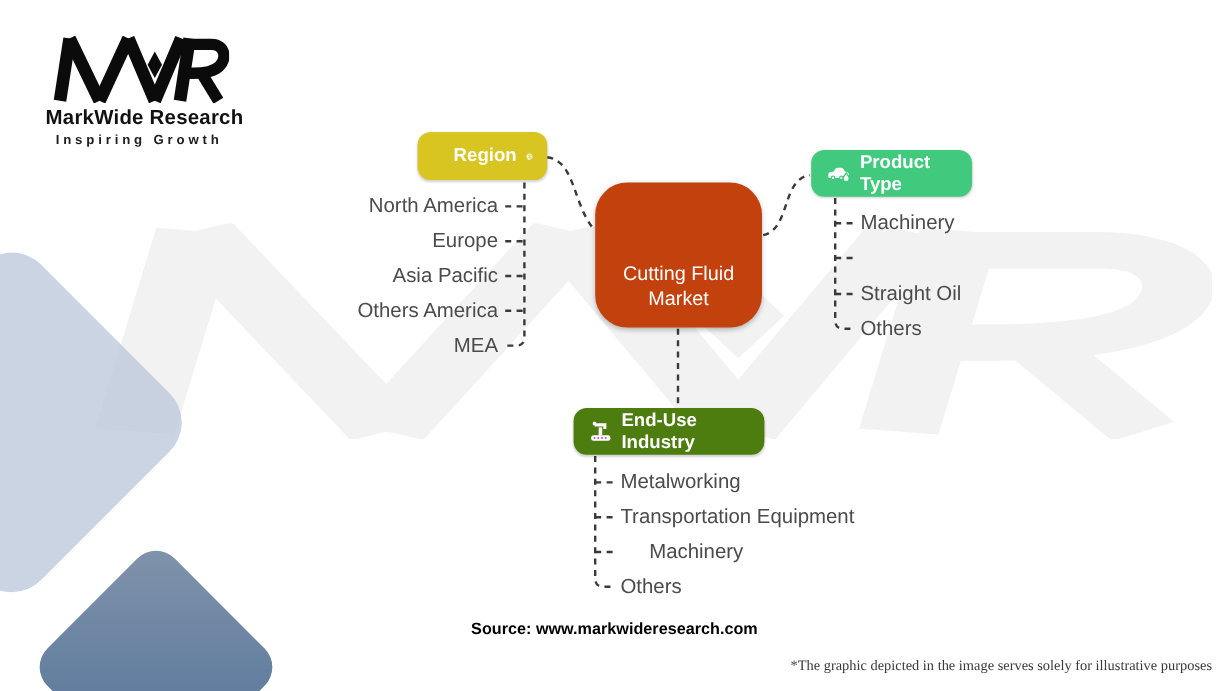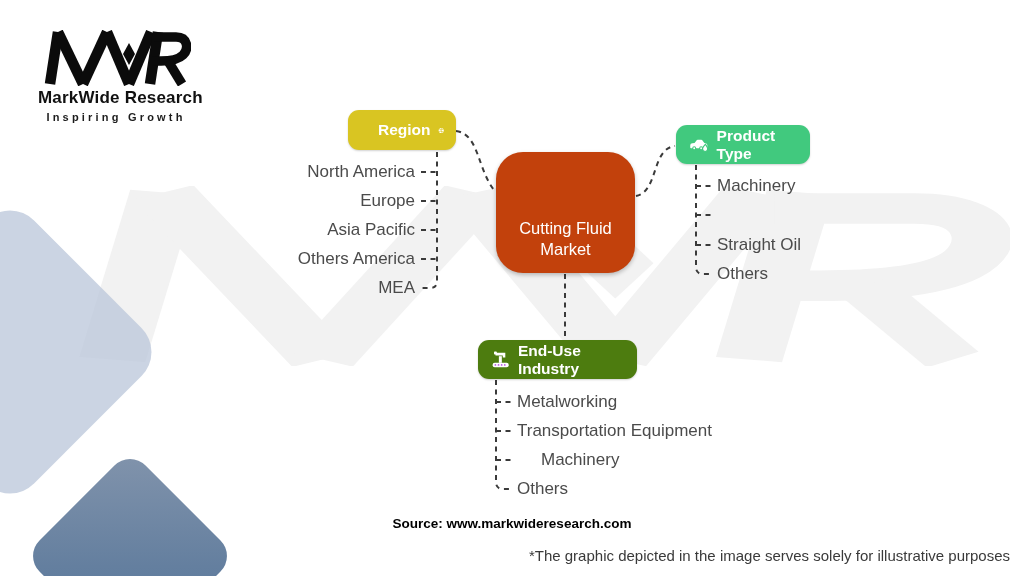--- a/index.html
+++ b/index.html
@@ -35,21 +35,21 @@
   .center-node{position:absolute;left:496px;top:152px;width:139px;height:121px;border-radius:27px;
     background:#c2410c;color:#fff;font-weight:400;font-size:16.5px;line-height:21px;
     display:flex;flex-direction:column;align-items:center;justify-content:center;
     padding-top:52px;box-sizing:border-box;text-align:center;box-shadow:0 2px 4px rgba(0,0,0,.25);}
   
   .leaf{position:absolute;font-size:17px;color:#4b4b4b;line-height:22px;white-space:nowrap;}
   .leaf.r{text-align:center;}
   
   .source{position:absolute;left:0;top:516px;width:1024px;text-align:center;
     font-size:13.5px;font-weight:700;color:#000;}
-  .disclaimer{position:absolute;right:14px;top:547px;font-size:15px;color:#3a3a3a;}
+  .disclaimer{position:absolute;right:14px;top:547px;font-size:12px;color:#3a3a3a;font-family:Liberation Serif, serif;}
 </style>
 </head>
 <body>
 
 <div class="canvas">
 
   <svg width="0" height="0" style="position:absolute">
     <symbol id="nwr-mark" viewBox="0 0 150 56">
       <g stroke="currentColor" stroke-width="10.5" fill="none">
         <path d="M9,54 L17,2"></path>

